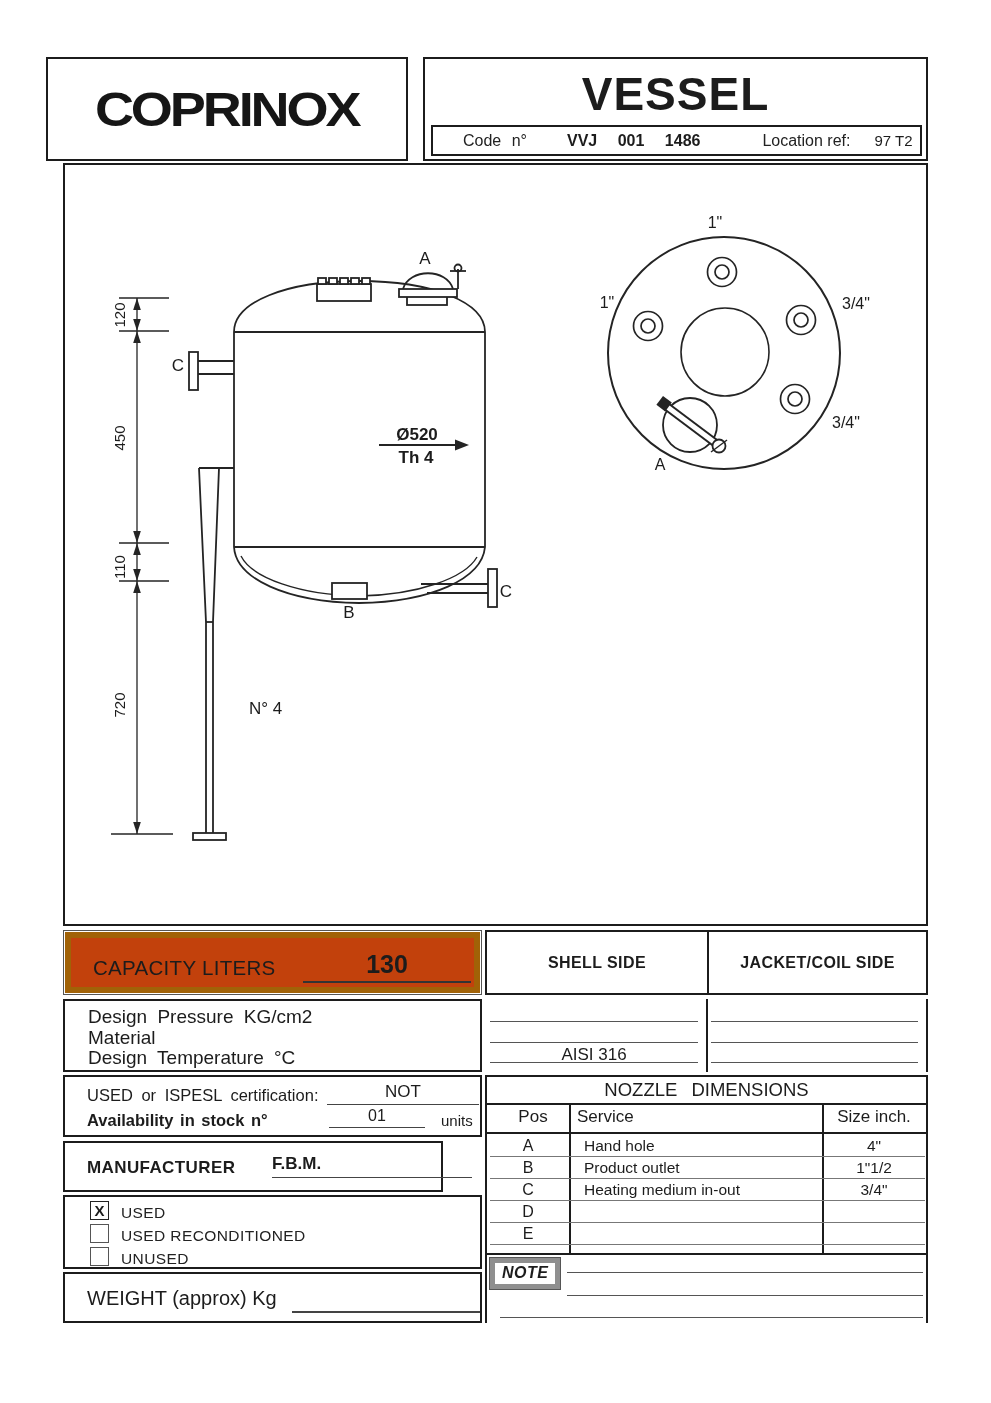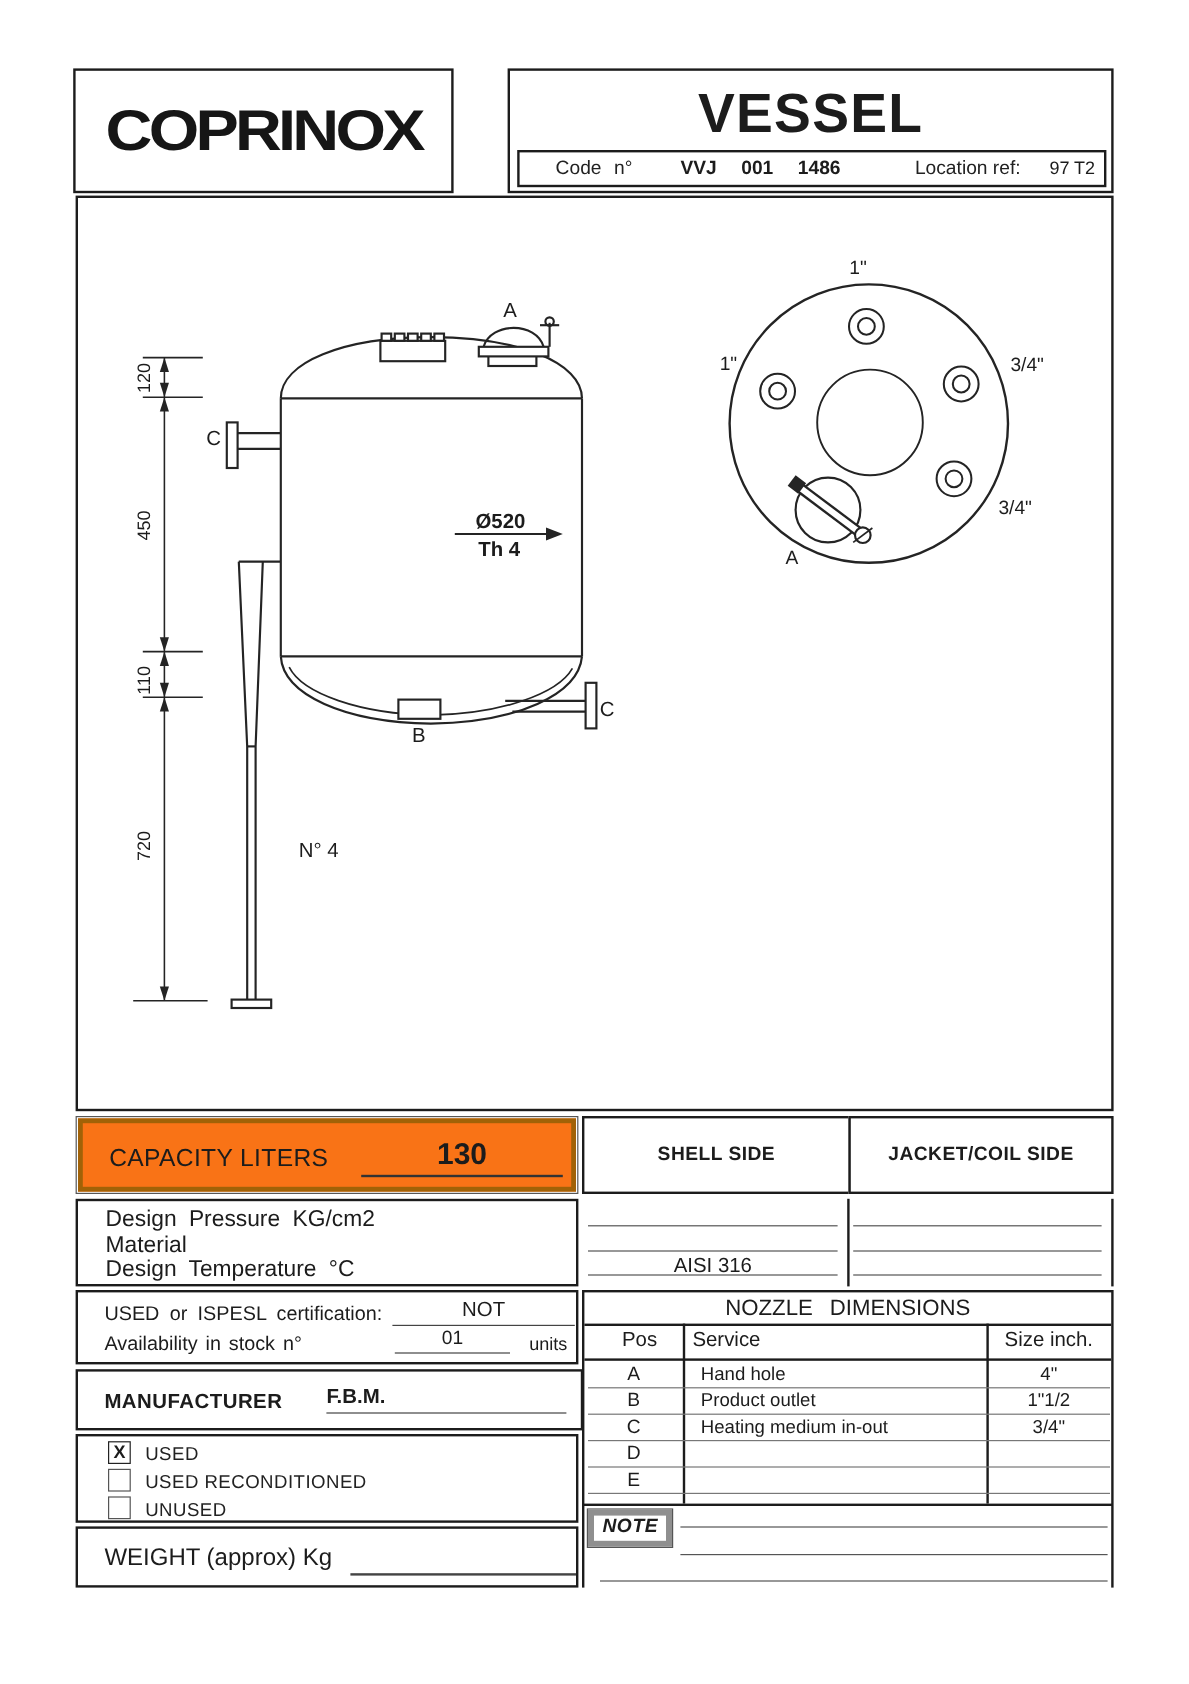--- a/index.html
+++ b/index.html
@@ -6,21 +6,21 @@
   html,body { background:#ffffff; }
   body {
     width: 991px; height: 1403px;
     position: relative;
     font-family: "Liberation Sans", sans-serif;
     color: #1c1c1c;
   }
   .box { position: absolute; border: 2px solid #1c1c1c; background: #fff; }
 
   
-  .logo-box { left:61px; top:57px; width:317px; height:104px; display:flex; align-items:center; justify-content:center; }
+  .logo-box { left:46px; top:57px; width:362px; height:104px; display:flex; align-items:center; justify-content:center; }
   .logo {
     font-size: 52px; font-weight: 900; letter-spacing: -3px;
     transform: scaleY(.92) scaleX(1.04); color:#161616;
   }
   .title-box { left:423px; top:57px; width:505px; height:104px; }
   .title-box .title {
     position:absolute; top:8px; left:0; right:0; text-align:center;
     font-size:46px; font-weight:bold; letter-spacing:1px;
   }
   .code-strip {
@@ -33,37 +33,37 @@
   .code-strip .loc-label { margin-left:62px; }
   .code-strip .loc-value { margin-left:24px; font-size:15px; }
 
   
   .drawing-box { left:63px; top:163px; width:865px; height:763px; }
   .drawing-box svg { position:absolute; left:0; top:0; }
   text { fill:#1c1c1c; }
 
   
   .capacity-box { left:63px; top:930px; width:419px; height:65px; border:1.5px solid #555; }
-  .capacity-frame { position:absolute; inset:1px; border:4px solid #a16207; background:#f97316; }
+  .capacity-frame { position:absolute; inset:1px; border:6px solid #a16207; background:#c2410c; }
   .capacity-label { position:absolute; left:22px; top:18px; font-size:20.5px; letter-spacing:.3px; }
   .capacity-value {
     position:absolute; left:232px; top:12px; width:168px; text-align:center;
     font-size:25px; font-weight:bold; border-bottom:2px solid #333; padding-bottom:2px;
   }
 
   .design-box { left:63px; top:999px; width:419px; height:73px; padding:6px 0 0 23px; font-size:19px; line-height:20.5px; word-spacing:5px; }
 
   .cert-box { left:63px; top:1075px; width:419px; height:62px; }
   .cert-label { position:absolute; left:22px; top:9px; font-size:16.5px; word-spacing:4px; }
   .cert-value { position:absolute; left:262px; top:5px; width:152px; text-align:center; font-size:17px; border-bottom:1.5px solid #444; padding-bottom:2px; }
-  .stock-label { position:absolute; left:22px; top:34px; font-size:16.5px; word-spacing:2px; }
+  .stock-label { position:absolute; left:22px; top:34px; font-size:16.5px; word-spacing:2px;font-weight:bold; }
   .stock-value { position:absolute; left:264px; top:30px; width:96px; text-align:center; font-size:16px; border-bottom:1.5px solid #444; padding-bottom:2px; }
   .stock-units { position:absolute; left:376px; top:35px; font-size:15px; }
 
-  .manufacturer-box { left:63px; top:1141px; width:423px; height:51px;padding-left:48px; }
+  .manufacturer-box { left:63px; top:1141px; width:380px; height:51px;padding-left:48px; }
   .manufacturer-label { position:absolute; left:22px; top:15px; font-size:17px; font-weight:bold; letter-spacing:.4px; }
   .manufacturer-value { position:absolute; left:207px; top:11px; width:200px; text-align:left; font-size:17px; border-bottom:1.5px solid #444; padding-bottom:3px;font-weight:bold; }
 
   .condition-box { left:63px; top:1195px; width:419px; height:74px; }
   .checkbox { position:absolute; left:25px; width:19px; height:19px; border:1.5px solid #555; background:#fff;
               display:flex; align-items:center; justify-content:center; font-size:15px; font-weight:bold; }
   .cb-1 { top:4px; border-color:#222; }
   .cb-2 { top:27px; }
   .cb-3 { top:50px; }
   .cb-label { position:absolute; left:56px; font-size:15.5px; letter-spacing:.4px; color:#222; }

